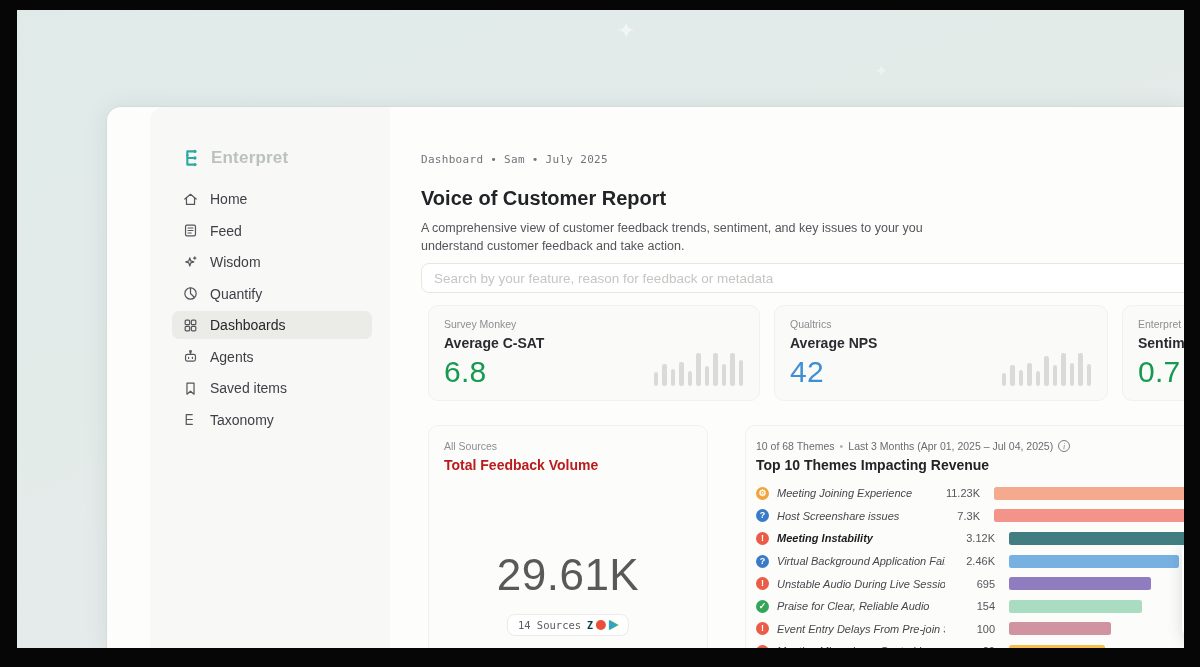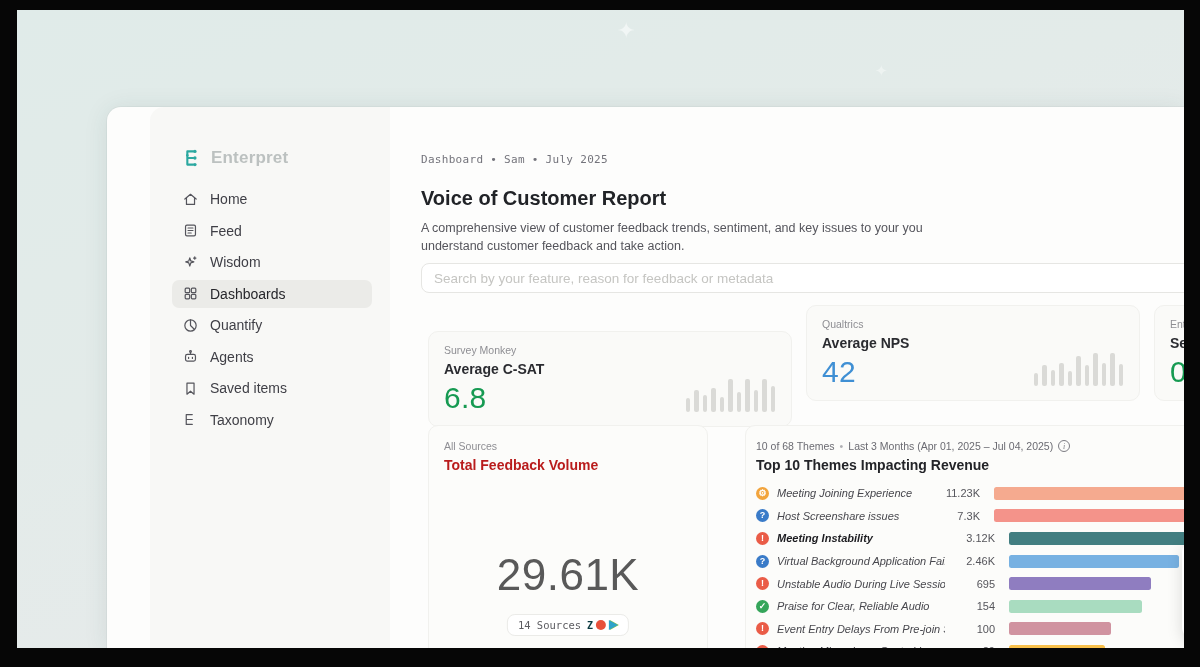--- a/index.html
+++ b/index.html
@@ -43,21 +43,21 @@
     font-size:12.5px; line-height:1.45; color:#55555c; }
   .search-box { position:absolute; left:31px; top:156px; right:-12px; height:30px;
     background:#fff; border:1px solid #e6e6e3; border-radius:8px; padding:0 12px;
     font-size:13.5px; color:#3f3f46; outline:none; font-family:"Liberation Sans",sans-serif; }
   .search-box::placeholder { color:#c5c5c2; }
 
   
   .metrics-row { position:absolute; left:38px; top:198px; display:flex; gap:14px; }
   .metric-card { position:relative; height:96px; background:#fafaf8; border:1px solid #f1f1ee;
     border-radius:10px; padding:12px 15px; }
-  .metric-card.c0 { width:364px;margin-top:26px; } .metric-card.c1 { width:334px; } .metric-card.c2 { width:340px; }
+  .metric-card.c0 { width:332px; } .metric-card.c1 { width:334px; } .metric-card.c2 { width:340px; }
   .m-source { font-size:10.5px; color:#8e8e93; }
   .m-label { font-size:14px; font-weight:700; color:#2a2b30; margin-top:5px; }
   .m-value { font-size:30px; font-weight:500; margin-top:4px; letter-spacing:.2px; }
   .spark { position:absolute; right:16px; bottom:14px; height:33px; display:flex; align-items:flex-end; gap:4px; }
   .spark i { width:4.5px; background:#dadad7; border-radius:2px; display:block; }
 
   
   .bottom-row { position:absolute; left:38px; top:318px; display:flex; gap:37px; }
   .panel { background:#fcfcfa; border:1px solid #f1f1ee; border-radius:10px; height:250px; position:relative; }
   .volume-panel { width:280px; }
@@ -153,39 +153,39 @@
           </div>
           <div class="nav-item">
             <span class="nav-ic">
               <svg viewBox="0 0 24 24">
                 <path d="M11 5.5l1.4 4.3 4.3 1.4-4.3 1.4L11 17l-1.4-4.4-4.3-1.4 4.3-1.3z"></path>
                 <path d="M18 4v3.4M16.3 5.7h3.4"></path>
               </svg>
             </span>
             <span class="nav-lb">Wisdom</span>
           </div>
+          <div class="nav-item">
+            <span class="nav-ic">
+              <svg viewBox="0 0 24 24">
+                <circle cx="12" cy="12" r="8"></circle>
+                <path d="M12 12V4M12 12l5.7 5.7"></path>
+              </svg>
+            </span>
+            <span class="nav-lb">Quantify</span>
+          </div>
           <div class="nav-item active">
             <span class="nav-ic">
               <svg viewBox="0 0 24 24">
                 <rect x="4.5" y="4.5" width="6.3" height="6.3" rx="1.4"></rect>
                 <rect x="13.2" y="4.5" width="6.3" height="6.3" rx="1.4"></rect>
                 <rect x="4.5" y="13.2" width="6.3" height="6.3" rx="1.4"></rect>
                 <rect x="13.2" y="13.2" width="6.3" height="6.3" rx="1.4"></rect>
               </svg>
             </span>
             <span class="nav-lb">Dashboards</span>
-          </div>
-          <div class="nav-item">
-            <span class="nav-ic">
-              <svg viewBox="0 0 24 24">
-                <circle cx="12" cy="12" r="8"></circle>
-                <path d="M12 12V4M12 12l5.7 5.7"></path>
-              </svg>
-            </span>
-            <span class="nav-lb">Quantify</span>
           </div>
           <div class="nav-item">
             <span class="nav-ic">
               <svg viewBox="0 0 24 24">
                 <rect x="5" y="9" width="14" height="9.5" rx="2.5"></rect>
                 <path d="M12 9V6"></path>
                 <circle cx="12" cy="4.8" r="1.2"></circle>
                 <path d="M9.3 13.2v1.6M14.7 13.2v1.6"></path>
               </svg>
             </span>

